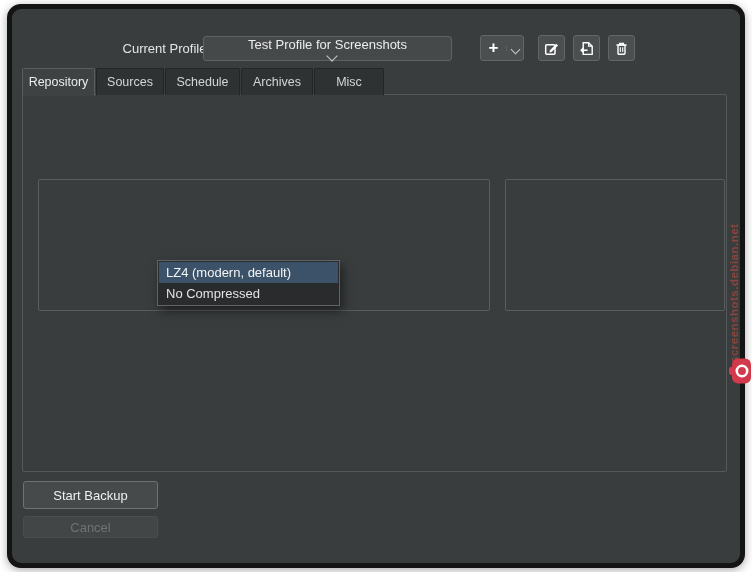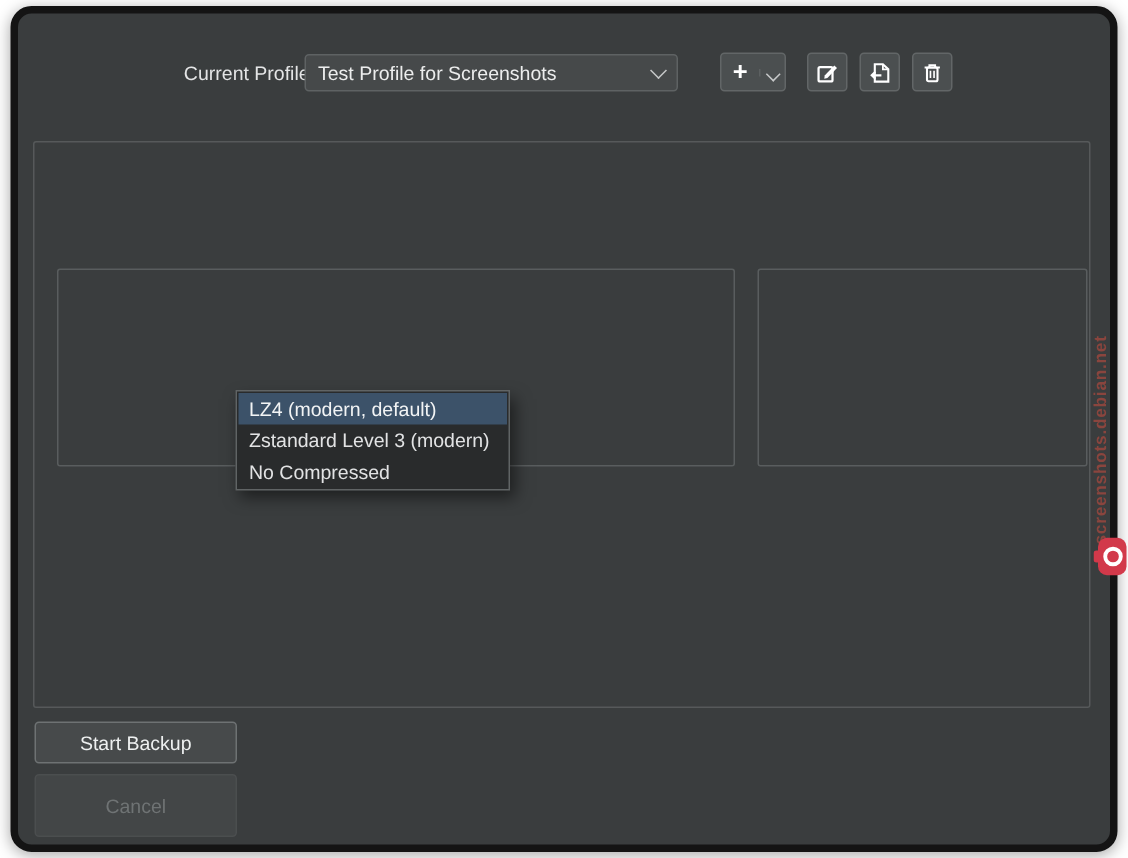--- a/index.html
+++ b/index.html
@@ -87,21 +87,21 @@
     z-index:30;white-space:nowrap;
   }
 </style>
 </head>
 <body>
 
 <div class="window">
 
   <div class="abs lbl" style="left:108px;top:32px;width:90px;text-align:right;">Current Profile:</div>
 
-  <div class="abs combo" style="left:191px;top:27px;width:249px;height:25px;">
+  <div class="abs combo" style="left:191px;top:27px;width:249px;height:25px;flex-direction:column;">
     <span class="ctext">Test Profile for Screenshots</span>
     <span class="chev"></span>
   </div>
 
   <div class="abs icon-btn split" style="left:468px;top:26px;width:44px;height:26px;">
     <span class="seg-main plus-glyph">+</span>
     <span class="seg-arrow">
       <span class="chev"></span>
     </span>
   </div>
@@ -129,20 +129,27 @@
     <span>
       <svg width="15" height="15" viewBox="0 0 15 15">
         <path d="M2.4 4 H12.6" stroke="#ffffff" stroke-width="1.4"></path>
         <path d="M5.6 4 V2.4 H9.4 V4" fill="none" stroke="#ffffff" stroke-width="1.3"></path>
         <rect x="4" y="4" width="7" height="9.2" rx="1" fill="none" stroke="#ffffff" stroke-width="1.4"></rect>
         <path d="M6.3 6.2 V11 M8.7 6.2 V11" stroke="#ffffff" stroke-width="1.1"></path>
       </svg>
     </span>
   </div>
 
+  <div class="abs tabbar" style="left:10px;top:59px;">
+    <div class="tab active" style="width:73px;">Repository</div>
+    <div class="tab" style="width:68px;">Sources</div>
+    <div class="tab" style="width:75px;">Schedule</div>
+    <div class="tab" style="width:72px;">Archives</div>
+    <div class="tab" style="width:70px;">Misc</div>
+  </div>
 
   <div class="abs panel" style="left:10px;top:85px;width:705px;height:378px;"></div>
 
   <div class="abs lbl" style="left:24px;top:110px;width:74px;text-align:right;">Repository:</div>
 
   <div class="abs combo" style="left:104px;top:105px;width:491px;height:26px;">
     <span class="ctext">/scratch/tmp-crypt-borg-repo</span>
     <span class="chev"></span>
   </div>
 
@@ -198,21 +205,20 @@
 
   <div class="abs lbl" style="left:46px;top:229px;width:100px;text-align:right;">Compression:</div>
 
   <div class="abs combo" style="left:152px;top:223px;width:174px;height:26px;background:#37393a;">
     <span class="ctext">LZ4 (modern, default)</span>
     <span class="chev"></span>
   </div>
 
   <div class="abs popup" style="left:145px;top:251px;width:183px;">
     <div class="item selected">LZ4 (modern, default)</div>
-    <div class="item">Zstandard Level 3 (modern)</div>
     <div class="item">No Compressed</div>
   </div>
 
   <div class="abs groupbox" style="left:493px;top:170px;width:220px;height:132px;"></div>
 
   <div class="abs stat-row" style="left:493px;top:187px;width:220px;">
     <span class="s-lbl">Encryption:</span>
     <span class="s-val">repokey-blake2</span>
   </div>
   <div class="abs stat-row" style="left:493px;top:218px;width:220px;">
@@ -223,21 +229,21 @@
     <span class="s-lbl">Deduplicated Size:</span>
     <span class="s-val">11.0 MB</span>
   </div>
   <div class="abs stat-row" style="left:493px;top:261px;width:220px;">
     <span class="s-lbl">Compressed Size:</span>
     <span class="s-val">10.7 MB</span>
   </div>
 
   <div class="abs action-btn primary" style="left:11px;top:472px;width:135px;height:28px;">Start Backup</div>
 
-  <div class="abs action-btn disabled" style="left:11px;top:507px;width:135px;height:42px;">Cancel</div>
+  <div class="abs action-btn disabled" style="left:11px;top:507px;width:135px;height:22px;">Cancel</div>
 
   <div class="abs watermark" style="left:716px;top:139px;height:215px;">screenshots.debian.net</div>
 
   <div class="abs" style="left:717px;top:348px;z-index:30;">
     <svg width="24" height="28" viewBox="0 0 24 28">
       <rect x="3" y="1.5" width="19" height="25" rx="6" fill="#d2394a"></rect>
       <rect x="0" y="10" width="6" height="8" rx="2" fill="#d2394a"></rect>
       <circle cx="13" cy="14" r="5.2" fill="none" stroke="#ffffff" stroke-width="2.6"></circle>
     </svg>
   </div>

